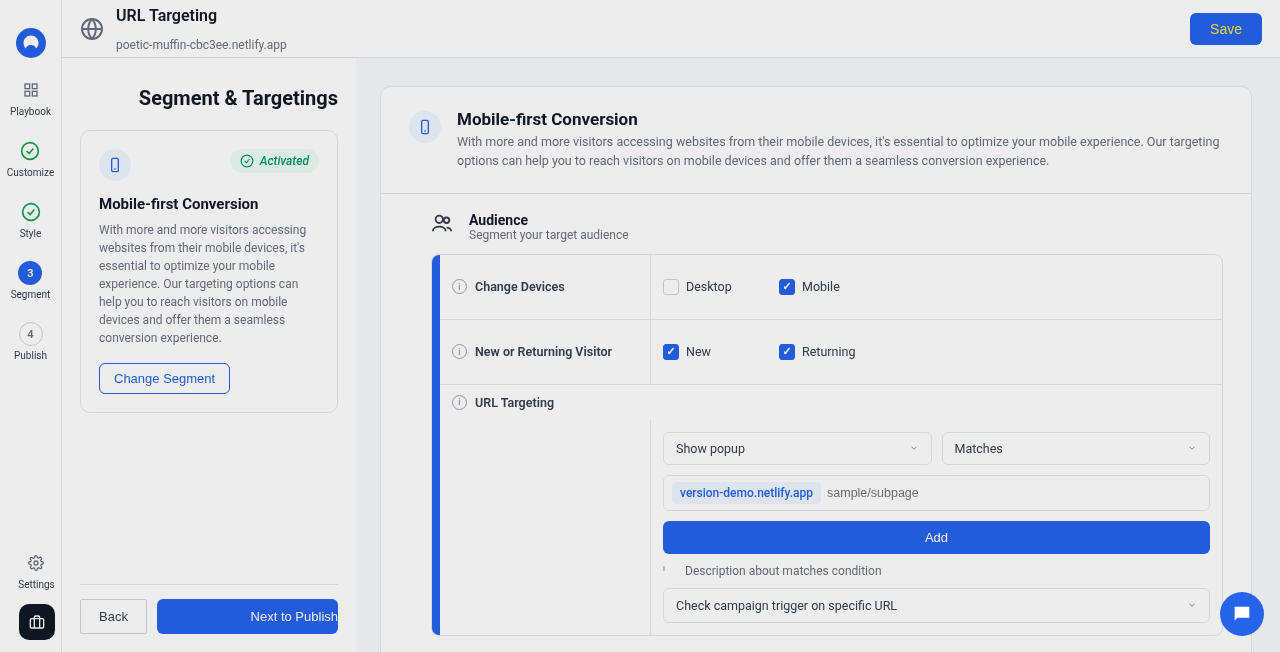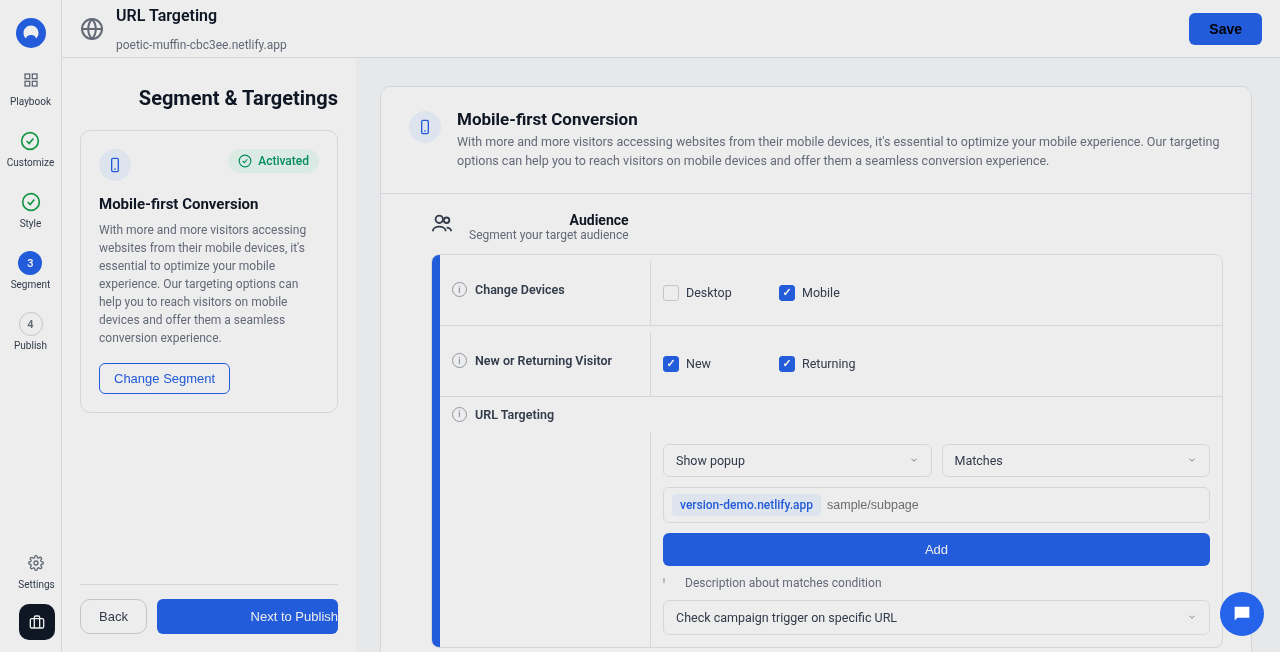--- a/index.html
+++ b/index.html
@@ -2,74 +2,74 @@
 <html><head>
 <meta charset="utf-8">
 <style>
 * { box-sizing: border-box; margin: 0; padding: 0; }
 body { font-family: -apple-system, BlinkMacSystemFont, "Segoe UI", Roboto, sans-serif; background: #f9fafb; color: #111827; width: 1280px; height: 652px; overflow: hidden; position: relative; }
 
 
 .dim { position: fixed; inset: 0; background: rgba(0,0,0,0.07); pointer-events: none; z-index: 40; }
 
 
-.nav-rail { position: absolute; left: 0; top: 0; width: 62px; height: 100%; background: #fff; border-right: 1px solid #e5e7eb; display: flex; flex-direction: column; align-items: center; padding-top: 18px; }
+.nav-rail { position: absolute; left: 0; top: 0; width: 62px; height: 100%; background: #fff; border-right: 1px solid #e5e7eb; display: flex; flex-direction: column; align-items: center; padding-top: 28px; }
 .logo { width: 30px; height: 30px; border-radius: 50%; background: #2563eb; display: flex; align-items: center; justify-content: center; color: #fff; font-weight: 700; margin-bottom: 20px; }
 .logo svg { width:18px; height:18px; fill:#fff;}
 .nav-item { display: flex; flex-direction: column; align-items: center; margin-bottom: 22px; cursor: pointer; font-size: 10px; color: #374151; }
 .nav-icon { width: 24px; height: 24px; border-radius: 50%; display: flex; align-items: center; justify-content: center; margin-bottom: 4px; }
 .nav-item.complete .nav-icon svg { stroke:#16a34a; }
 .nav-item.current .nav-icon { background:#2563eb; color:#fff; }
 .nav-step-num { font-size:11px; font-weight:600;}
 .nav-item.upcoming .nav-icon { border:1px solid #d1d5db;}
 .nav-bottom { position:absolute; bottom:12px; left:6px; width:100%; display:flex; flex-direction:column; align-items:center; gap:14px;}
 .briefcase { width:36px; height:36px; border-radius:10px; background:#111827; display:flex; align-items:center; justify-content:center;}
 
 
 .header { position:absolute; left:62px; top:0; right:0; height:58px; background:#fff; border-bottom:1px solid #e5e7eb; display:flex; align-items:center; padding:0 18px;}
 .globe { width:24px; height:24px; margin-right:12px; color:#6b7280;}
 .header-title { font-size:16px; font-weight:600; color:#111827;}
 .header-sub { font-size:12px; color:#6b7280; margin-top:13px;}
-.save-btn { margin-left:auto; background:#2563eb; color:#000000; border:none; border-radius:6px; padding:8px 20px; font-size:14px; font-weight:700; cursor:pointer;}
+.save-btn { margin-left:auto; background:#2563eb; color:#fde047; border:none; border-radius:6px; padding:8px 20px; font-size:14px; font-weight:400; cursor:pointer;}
 
 
 .left-col { position:absolute; left:62px; top:58px; width:294px; bottom:0; padding:28px 18px 18px 18px; display:flex; flex-direction:column; background:#fff;}
 .left-title { font-size:20px; font-weight:700; margin-bottom:20px;text-align:right;}
 .card { border:1px solid #e5e7eb; border-radius:10px; padding:18px; }
-.card-top { display:flex; align-items:flex-start; justify-content:space-between; margin-bottom:14px;}
+.card-top { display:flex; align-items:flex-start; justify-content:space-between; margin-bottom:14px;font-style:italic;}
 .card-icon { width:32px; height:32px; border-radius:50%; background:#eff6ff; display:flex; align-items:center; justify-content:center; color:#2563eb;}
 .badge { display:flex; align-items:center; gap:6px; background:#ecfdf5; color:#059669; font-size:12px; padding:5px 10px; border-radius:999px; font-weight:500;}
 .card-h { font-size:15px; font-weight:700; margin-bottom:8px;}
 .card-p { font-size:12px; color:#6b7280; line-height:1.5; margin-bottom:16px;}
 .outline-btn { border:1px solid #2563eb; color:#2563eb; background:#fff; padding:7px 14px; border-radius:6px; font-size:13px; cursor:pointer;}
 .footer-row { margin-top:auto; display:flex; gap:10px; border-top:1px solid #e5e7eb; padding-top:14px;}
-.footer-row .back { border:1px solid #d1d5db; background:#fff; color:#374151; padding:9px 18px; border-radius:10px; font-size:13px; cursor:pointer;}
+.footer-row .back { border:1px solid #d1d5db; background:#fff; color:#374151; padding:9px 18px; border-radius:2px; font-size:13px; cursor:pointer;}
 .footer-row .next { flex:1; background:#2563eb; color:#fff; border:none; border-radius:6px; font-size:13px; cursor:pointer;text-align:right;}
 
 
 .main { position:absolute; left:380px; top:86px; width:872px; border:1px solid #e5e7eb; border-radius:10px; background:#fff; }
 .main-head { display:flex; gap:16px; padding:22px 28px; border-bottom:1px solid #e5e7eb;}
 .main-head .big-icon { width:32px; height:32px; border-radius:50%; background:#eff6ff; display:flex; align-items:center; justify-content:center; color:#2563eb; flex-shrink:0; margin-top:2px;}
 .main-title { font-size:17px; font-weight:700; margin-bottom:4px;}
 .main-desc { font-size:12.5px; color:#6b7280; line-height:1.5;}
 
-.aud-head { display:flex; gap:16px; padding:18px 28px 12px 50px; align-items:flex-start;text-align:right;}
+.aud-head { display:flex; gap:16px; padding:18px 28px 12px 50px; align-items:flex-start;}
 .aud-head svg { color:#374151; flex-shrink:0;}
 .aud-title { font-size:14px; font-weight:700;}
 .aud-sub { font-size:12px; color:#6b7280;}
 
 .block { margin:0 28px 0 50px; border:1px solid #e5e7eb; border-radius:8px; overflow:hidden; position:relative; padding-left:8px;}
 .and-strip { position:absolute; left:0; top:0; width:8px; height:100%; background:#2563eb;}
 .and-label { position:absolute; left:-2px; top:50%; transform:translateY(-50%) rotate(-90deg); transform-origin:center; color:#fff; font-size:10px; font-weight:700; letter-spacing:1px; width:40px; text-align:center;}
 
 .row { display:flex; border-bottom:1px solid #e5e7eb; }
 .row:last-of-type { border-bottom:none;}
 .row-label { width:210px; padding:10px 12px; display:flex; align-items:center; gap:8px; font-size:12.5px; font-weight:600; color:#374151;}
 .row-label .info { width:15px; height:15px; border:1px solid #9ca3af; border-radius:50%; display:flex; align-items:center; justify-content:center; font-size:9px; color:#9ca3af; flex-shrink:0;}
-.row-opts { flex:1; border-left:1px solid #e5e7eb; padding:24px 12px; display:flex; align-items:center; gap:16px; flex-wrap:wrap;margin-top:6px;}
+.row-opts { flex:1; border-left:1px solid #e5e7eb; padding:24px 12px; display:flex; align-items:center; gap:16px; flex-wrap:wrap;}
 
 .chk { display:flex; align-items:center; gap:7px; font-size:12.5px; color:#374151; cursor:pointer; min-width:100px;}
 .chkbox { width:16px; height:16px; border:1.5px solid #d1d5db; border-radius:3px; display:flex; align-items:center; justify-content:center;}
 .chkbox.on { background:#2563eb; border-color:#2563eb;}
 .chkbox.on::after { content:"✓"; color:#fff; font-size:11px; font-weight:700;}
 
 .radio-wrap { display:flex; align-items:center; gap:8px; font-size:12.5px; color:#374151; padding:6px 10px; border-radius:6px; cursor:pointer;}
 .radio { width:16px; height:16px; border-radius:50%; border:1.5px solid #d1d5db; display:flex; align-items:center; justify-content:center;}
 .radio.on { border-color:#2563eb;}
 .radio.on::after { content:""; width:8px; height:8px; border-radius:50%; background:#2563eb;}

